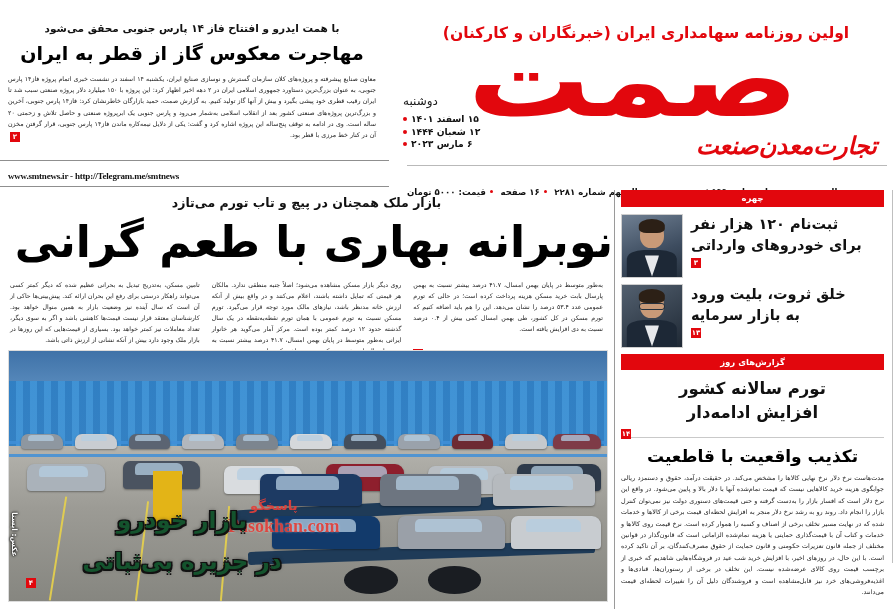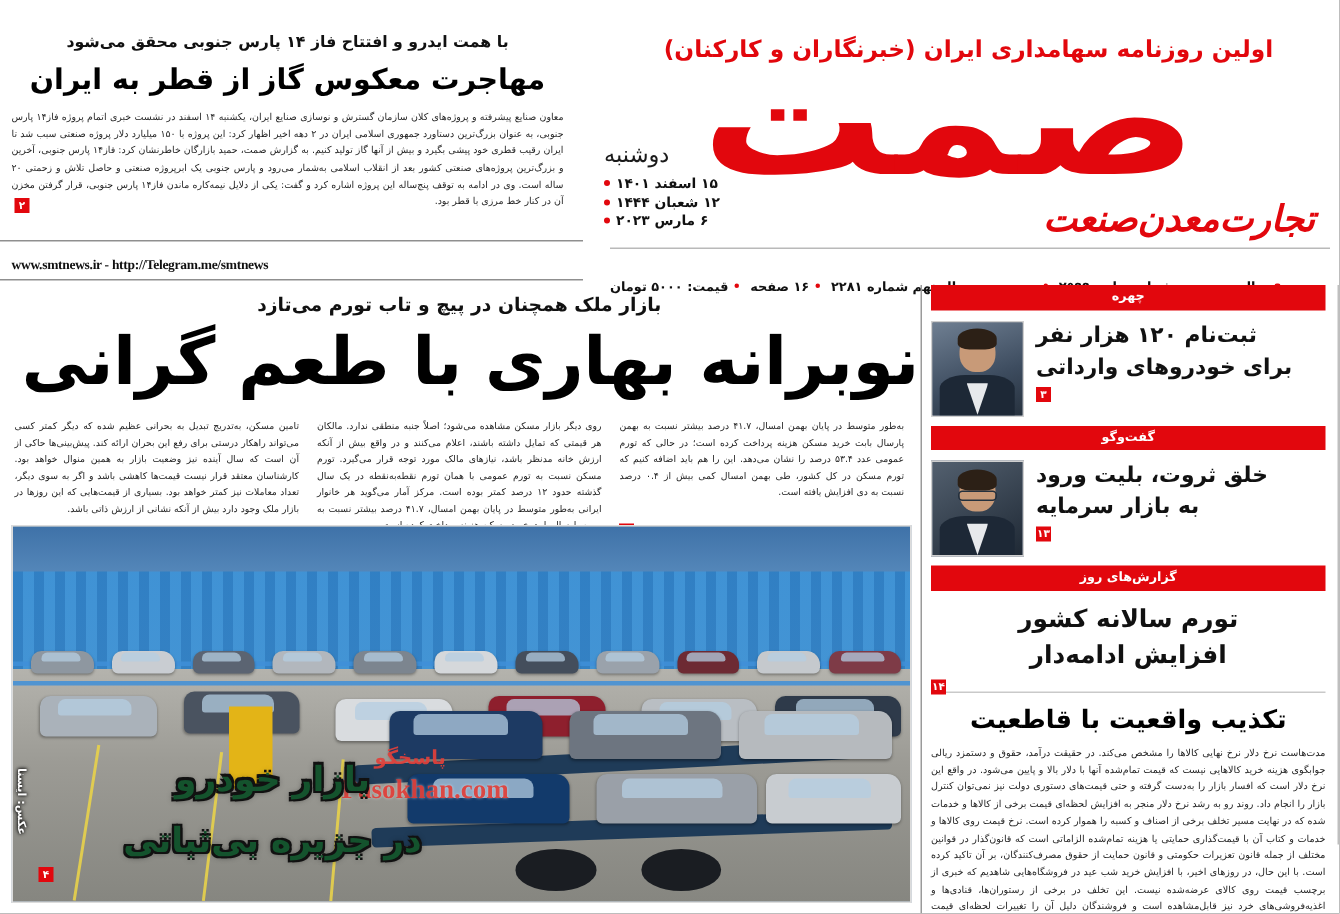--- a/index.html
+++ b/index.html
@@ -73,21 +73,21 @@
     letter-spacing: -1px;
   }
   #datebox {
     position: absolute;
     right: 412px; top: 94px;
     width: 78px;
     text-align: left;
     direction: rtl;
   }
   #dayname {
-    font-size: 15px;
+    font-size: 12px;
     color: #1a1a1a;
     text-align: left;
     margin-bottom: 5px;
     letter-spacing: 1px;
   }
   #datebox ul { list-style: none; margin: 0; padding: 0; }
   #datebox li {
     font-size: 9.2px;
     font-weight: bold;
     color: #111;
@@ -614,21 +614,20 @@
         <div class="hair"></div>
         <div class="shirt"></div>
       </div>
       <div class="sb-text">
         <div class="sb-title rtl">ثبت‌نام ۱۲۰ هزار نفر</div>
         <div class="sb-title rtl">برای خودروهای وارداتی</div>
         <span class="page-badge sb-badge">۳</span>
       </div>
     </div>
 
-    <div class="sec-head rtl">گفت‌وگو</div>
     <div class="sb-item">
       <div class="sb-photo">
         <div class="bg-b"></div>
         <div class="body"></div>
         <div class="head"></div>
         <div class="hair"></div>
         <div class="glasses"></div>
         <div class="shirt"></div>
       </div>
       <div class="sb-text">

